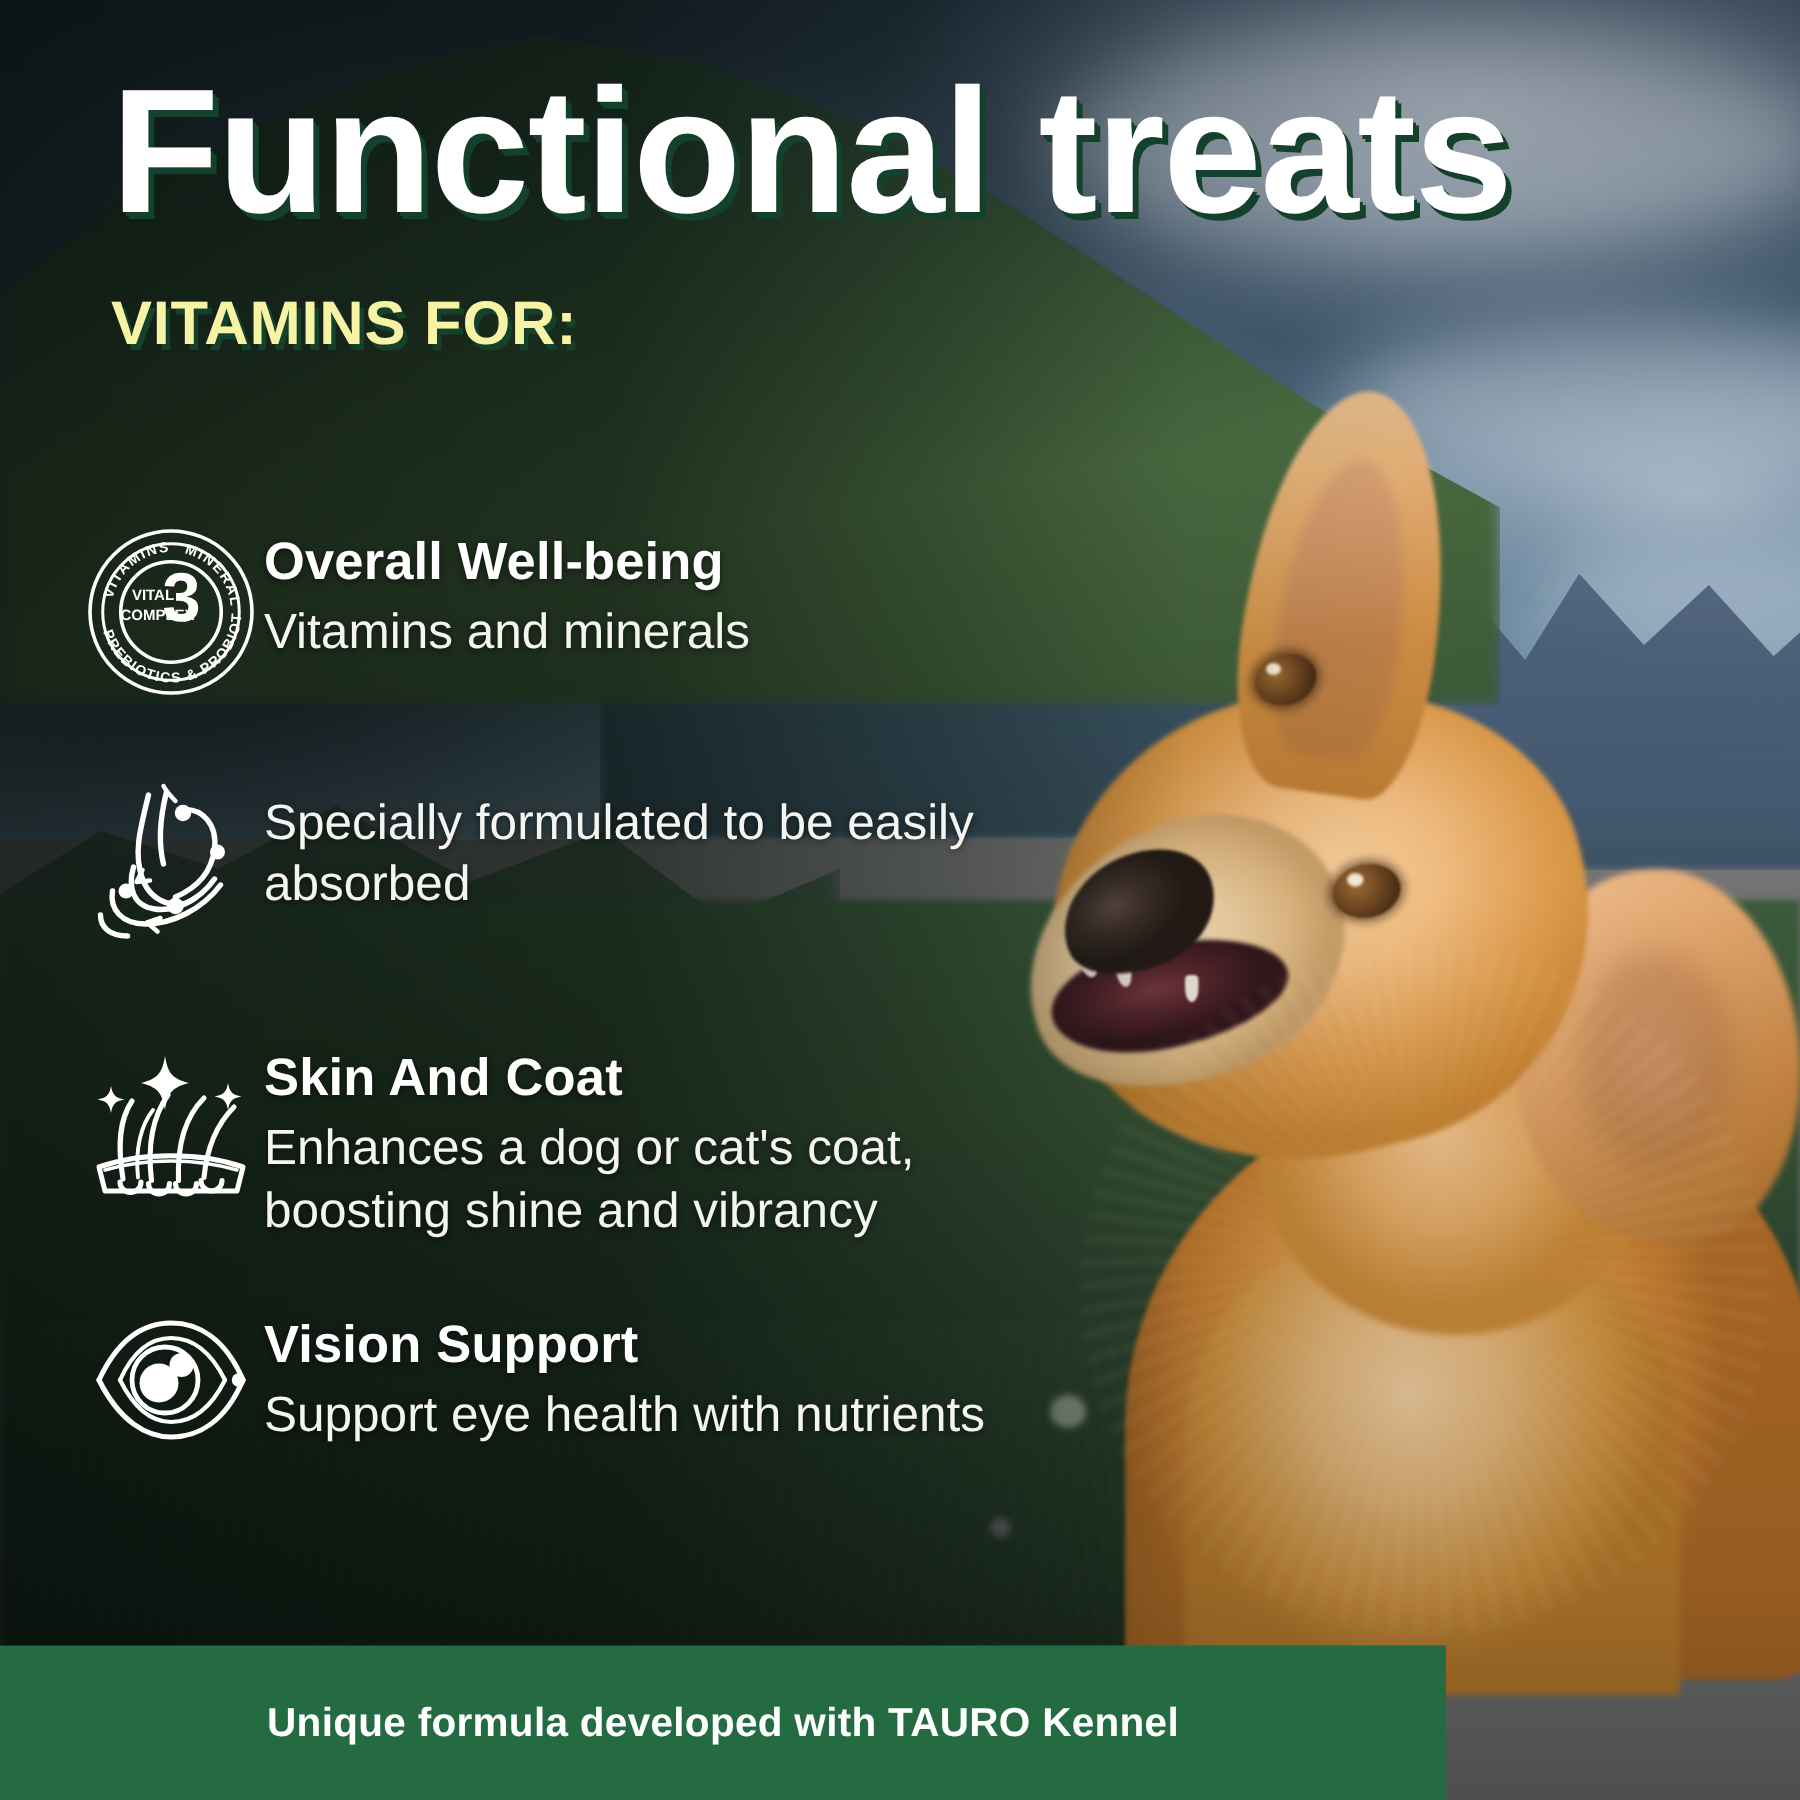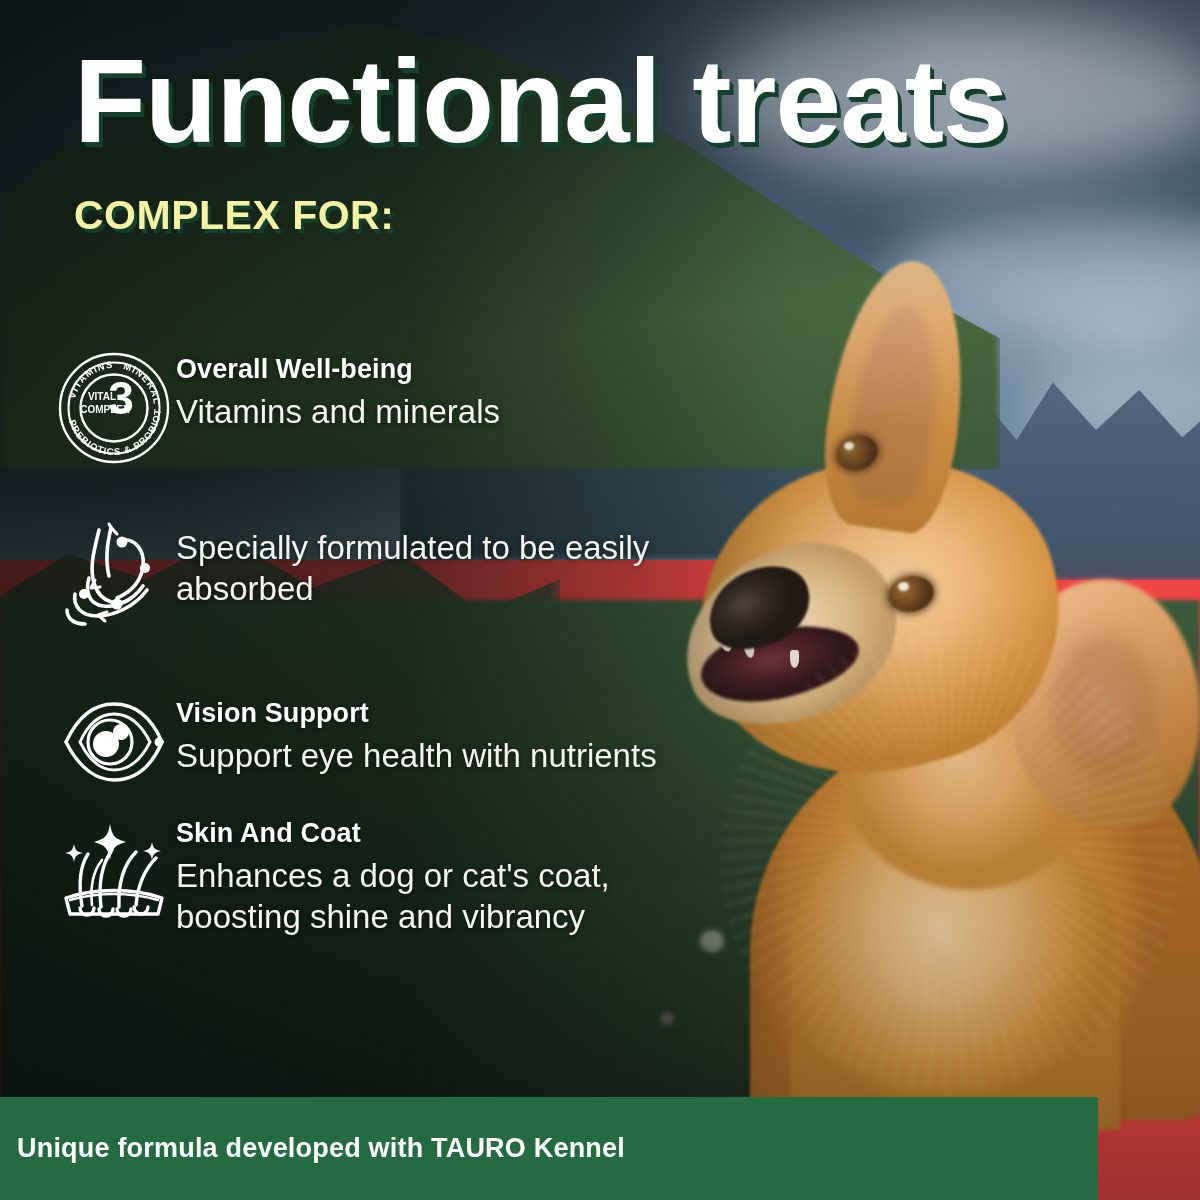--- a/index.html
+++ b/index.html
@@ -7,21 +7,21 @@
   body{
     font-family:"Liberation Sans", sans-serif;
     background:#0d1117;
     overflow:hidden;
     position:relative;
   }
   .poster{
     position:absolute; inset:0;
     width:1200px; height:1200px;
     overflow:hidden;
-    background:#ef4444;
+    background:#737373;
   }
 
   
   .photo{ position:absolute; inset:0; overflow:hidden; }
 
   
   .sky{
     position:absolute; left:0; top:0; width:1200px; height:560px;
     background:
       radial-gradient(ellipse 560px 230px at 980px 70px, rgba(205,216,228,.70) 0%, rgba(160,178,196,.40) 40%, rgba(80,100,122,0) 72%),
@@ -224,36 +224,36 @@
   .feat-3{ height:178px; }
   .feat-4{ height:120px; }
 
   .feat-icon{
     width:124px; min-width:124px; height:110px;
     display:flex; align-items:flex-start; justify-content:center;
     padding-top:4px;
   }
   .feat-text{ padding-top:6px; }
   .feat-title{
-    font-size:27px; font-weight:700; color:#ffffff;
+    font-size:35px; font-weight:700; color:#ffffff;
     line-height:1.18; letter-spacing:.1px;
     text-shadow:0 1px 5px rgba(0,0,0,.55);
     white-space:nowrap;
   }
   .feat-desc{
     font-size:33px; font-weight:400; color:#f4f4f0;
     line-height:1.25; margin-top:5px;
     max-width:560px;
     text-shadow:0 1px 5px rgba(0,0,0,.55);
   }
 
   .footer{
-    position:absolute; left:0; top:1097px; width:1098px; height:103px;
+    position:absolute; left:0; top:1097px; width:964px; height:103px;
     background:#246b42;
-    display:flex; align-items:center; justify-content:flex-start;padding-left:17px;
+    display:flex; align-items:center; justify-content:center;
   }
   .footer-text{
     font-size:27px; font-weight:700; color:#ffffff; letter-spacing:.2px;
   }
 </style>
 </head>
 <body>
 
 <div class="poster">
 
@@ -296,21 +296,21 @@
       <div class="eye-hl hl-b"></div>
       <div class="fur-fringe"></div>
     </div>
 
     <div class="scrim"></div>
   </div>
 
   <div class="content">
 
     <div class="title">Functional treats</div>
-    <div class="subtitle">COMPLEX FOR:</div>
+    <div class="subtitle">VITAMINS FOR:</div>
 
     <div class="features">
 
       <div class="feature feat-1">
         <div class="feat-icon">
           <svg width="112" height="112" viewBox="0 0 112 112" aria-hidden="true">
             <defs>
               <path id="arcTL" d="M 16 56 A 40 40 0 0 1 56 16" fill="none"></path>
               <path id="arcTR" d="M 56 16 A 40 40 0 0 1 96 56" fill="none"></path>
               <path id="arcB" d="M 9 56 A 47 47 0 0 0 103 56" fill="none"></path>
@@ -354,43 +354,20 @@
             <circle cx="86" cy="48" r="5" fill="#ffffff" stroke="none"></circle>
             <circle cx="25" cy="74" r="5" fill="#ffffff" stroke="none"></circle>
             <circle cx="58" cy="84" r="5.5" fill="#ffffff" stroke="none"></circle>
           </svg>
         </div>
         <div class="feat-text">
           <div class="feat-desc">Specially formulated to be easily absorbed</div>
         </div>
       </div>
 
-      <div class="feature feat-4">
-        <div class="feat-icon">
-          <svg width="112" height="92" viewBox="0 0 112 92" fill="none" stroke="#ffffff" stroke-width="3.4" stroke-linecap="round" aria-hidden="true">
-
-            <path d="M8 46 C 22 16, 40 8, 56 8 C 74 8, 92 18, 104 46"></path>
-            <path d="M104 46 C 92 74, 74 84, 56 84 C 40 84, 22 74, 8 46"></path>
-
-            <path d="M22 46 C 32 24, 44 18, 56 18 C 70 18, 82 26, 92 46" stroke-width="2.8"></path>
-            <path d="M92 46 C 82 66, 70 74, 56 74 C 44 74, 32 66, 22 46" stroke-width="2.8"></path>
-
-            <circle cx="52" cy="46" r="22" stroke-width="3.2"></circle>
-
-            <circle cx="48" cy="48" r="13" fill="#ffffff" stroke="none"></circle>
-            <circle cx="63" cy="36" r="8" fill="#ffffff" stroke="none"></circle>
-            <circle cx="101" cy="46" r="4.5" fill="#ffffff" stroke="none"></circle>
-          </svg>
-        </div>
-        <div class="feat-text">
-          <div class="feat-title">Vision Support</div>
-          <div class="feat-desc">Support eye health with nutrients</div>
-        </div>
-      </div>
-
       <div class="feature feat-3">
         <div class="feat-icon">
           <svg width="112" height="108" viewBox="0 0 112 108" fill="none" stroke="#ffffff" stroke-width="3.4" stroke-linecap="round" stroke-linejoin="round" aria-hidden="true">
 
             <path d="M8 82 L 12 98 L 100 98 L 104 82 C 76 72, 36 72, 8 82 Z"></path>
             <path d="M12 84 C 40 76, 72 76, 100 84" stroke-width="2.4"></path>
 
             <path d="M22 92 a7 7 0 1 0 14 0"></path>
             <path d="M41 93 a7 7 0 1 0 14 0"></path>
             <path d="M59 93 a7 7 0 1 0 14 0"></path>
@@ -406,20 +383,43 @@
             <path d="M16 28 C 17 34, 19 36, 25 37 C 19 38, 17 40, 16 46 C 15 40, 13 38, 7 37 C 13 36, 15 34, 16 28 Z" fill="#ffffff" stroke="none"></path>
             <path d="M94 26 C 95 32, 97 34, 103 35 C 97 36, 95 38, 94 44 C 93 38, 91 36, 85 35 C 91 34, 93 32, 94 26 Z" fill="#ffffff" stroke="none"></path>
           </svg>
         </div>
         <div class="feat-text">
           <div class="feat-title">Skin And Coat</div>
           <div class="feat-desc">Enhances a dog or cat's coat, boosting shine and vibrancy</div>
         </div>
       </div>
 
+      <div class="feature feat-4">
+        <div class="feat-icon">
+          <svg width="112" height="92" viewBox="0 0 112 92" fill="none" stroke="#ffffff" stroke-width="3.4" stroke-linecap="round" aria-hidden="true">
+
+            <path d="M8 46 C 22 16, 40 8, 56 8 C 74 8, 92 18, 104 46"></path>
+            <path d="M104 46 C 92 74, 74 84, 56 84 C 40 84, 22 74, 8 46"></path>
+
+            <path d="M22 46 C 32 24, 44 18, 56 18 C 70 18, 82 26, 92 46" stroke-width="2.8"></path>
+            <path d="M92 46 C 82 66, 70 74, 56 74 C 44 74, 32 66, 22 46" stroke-width="2.8"></path>
+
+            <circle cx="52" cy="46" r="22" stroke-width="3.2"></circle>
+
+            <circle cx="48" cy="48" r="13" fill="#ffffff" stroke="none"></circle>
+            <circle cx="63" cy="36" r="8" fill="#ffffff" stroke="none"></circle>
+            <circle cx="101" cy="46" r="4.5" fill="#ffffff" stroke="none"></circle>
+          </svg>
+        </div>
+        <div class="feat-text">
+          <div class="feat-title">Vision Support</div>
+          <div class="feat-desc">Support eye health with nutrients</div>
+        </div>
+      </div>
+
     </div>
 
     <div class="footer">
       <div class="footer-text">Unique formula developed with TAURO Kennel</div>
     </div>
 
   </div>
 </div>
 
 </body></html>

